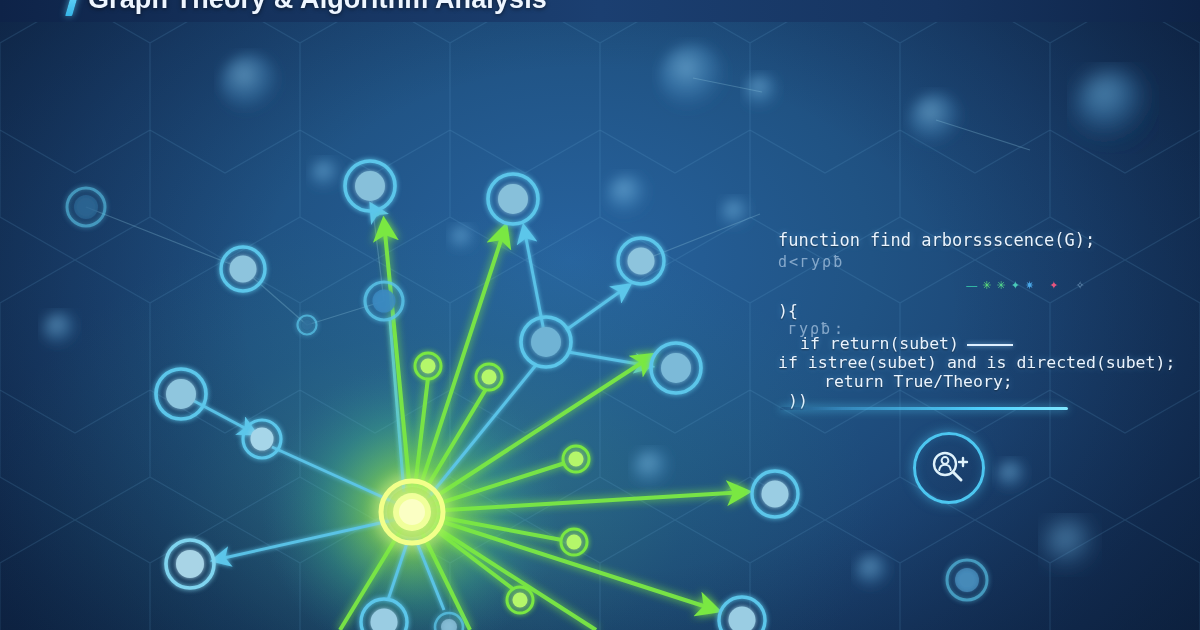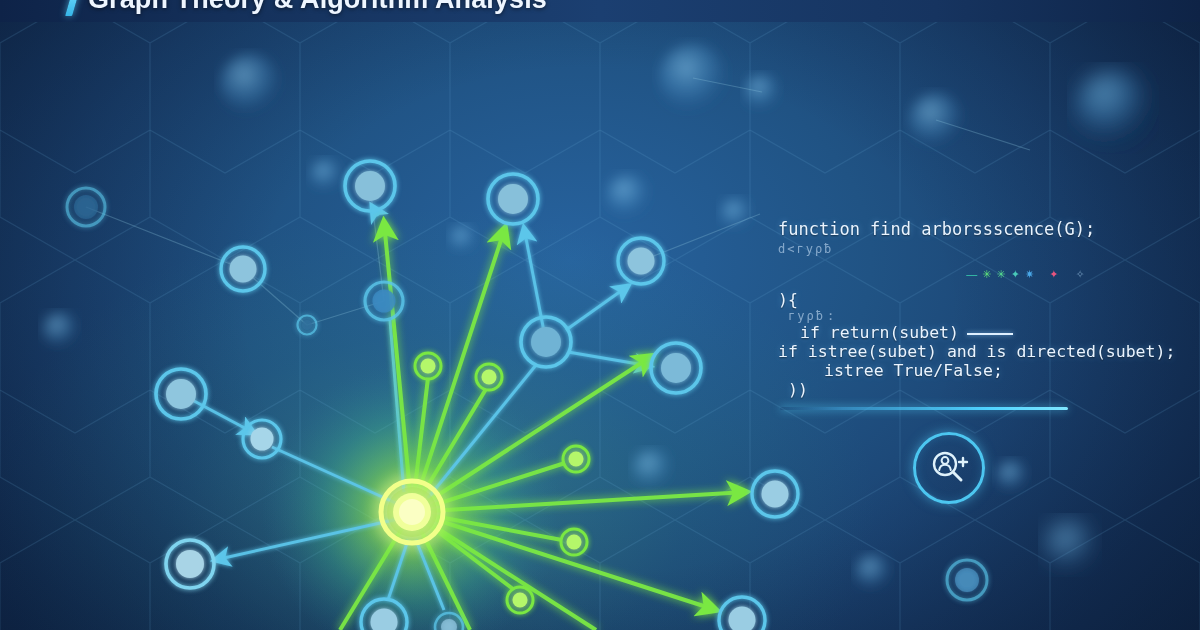--- a/index.html
+++ b/index.html
@@ -32,28 +32,28 @@
   #slash{
     display:inline-block;width:7px;height:34px;background:linear-gradient(180deg,#7fe3ff,#36b6e8);
     transform:skewX(-16deg);border-radius:1px;box-shadow:0 0 7px rgba(90,210,255,.65);
   }
   #titleText{
     color:#eef6ff;font-size:27px;font-weight:700;letter-spacing:.1px;
     font-family:"Liberation Sans",sans-serif;text-shadow:0 1px 4px rgba(0,0,0,.55);
   }
 
   
-  #codePanel{position:absolute;left:778px;top:220px;width:400px;z-index:30;}
+  #codePanel{position:absolute;left:778px;top:231px;width:400px;z-index:30;}
   .codeline{
     font-family:"DejaVu Sans Mono","Liberation Mono",monospace;
     color:#eaf4ff;font-size:16.5px;line-height:19px;white-space:pre;
     text-shadow:0 0 6px rgba(120,200,255,.45),0 1px 2px rgba(0,0,0,.6);
   }
   .codeline.l1{font-size:17px;margin-bottom:3px;}
-  .glyphrow{height:14px;font-size:12px;color:rgba(215,235,255,.55);letter-spacing:2px;white-space:pre;
+  .glyphrow{height:14px;font-size:15px;color:rgba(215,235,255,.55);letter-spacing:2px;white-space:pre;
     font-family:"DejaVu Sans Mono",monospace;text-shadow:none;filter:blur(.3px);}
   .sparkrow{height:18px;padding-left:140px;letter-spacing:5px;font-size:11px;white-space:pre;}
   .sparkrow span{display:inline-block;}
   .gap{height:16px;}
   .indent1{padding-left:22px;}
   .indent2{padding-left:46px;}
   .indent05{padding-left:10px;}
   .dash{display:inline-block;width:46px;height:2px;background:#dff0ff;vertical-align:middle;margin-left:8px;
     box-shadow:0 0 5px rgba(160,215,255,.7);}
   #codeUnderline{
@@ -337,21 +337,21 @@
     <div class="codeline l1">function find arborssscence(G);</div>
     <div class="glyphrow">d&lt;гyρƀ</div>
     <div class="sparkrow">
       <span style="color:#39d4b0">—</span><span style="color:#5fe07a">✳</span><span style="color:#57dd8e">✳</span><span style="color:#49c9b8">✦</span><span style="color:#4aa8e8">✷</span><span style="color:#e8557f;margin-left:10px">✦</span><span style="color:#9fc9e8;margin-left:12px;opacity:.6">✧</span>
     </div>
     <div class="gap"></div>
     <div class="codeline">){</div>
     <div class="glyphrow indent05">гyρƀ:</div>
     <div class="codeline indent1"><span>if return(subet)</span><span class="dash"></span></div>
     <div class="codeline">if istree(subet) and is directed(subet);</div>
-    <div class="codeline indent2">istree True/False;</div>
+    <div class="codeline indent2">return True/Theory;</div>
     <div class="codeline indent05">))</div>
   </div>
   <div id="codeUnderline"></div>
 
   <div id="magnifier">
     <svg width="40" height="38" viewBox="0 0 40 38" fill="none">
       <circle cx="16" cy="15" r="11" stroke="#dff2fb" stroke-width="2.4" fill="none"></circle>
       <line x1="24" y1="23" x2="32" y2="31" stroke="#dff2fb" stroke-width="3" stroke-linecap="round"></line>
       <circle cx="16" cy="11.5" r="3.4" stroke="#dff2fb" stroke-width="2" fill="none"></circle>
       <path d="M10.2,21 C10.8,17.4 13.2,15.8 16,15.8 C18.8,15.8 21.2,17.4 21.8,21" stroke="#dff2fb" stroke-width="2" fill="none" stroke-linecap="round"></path>

